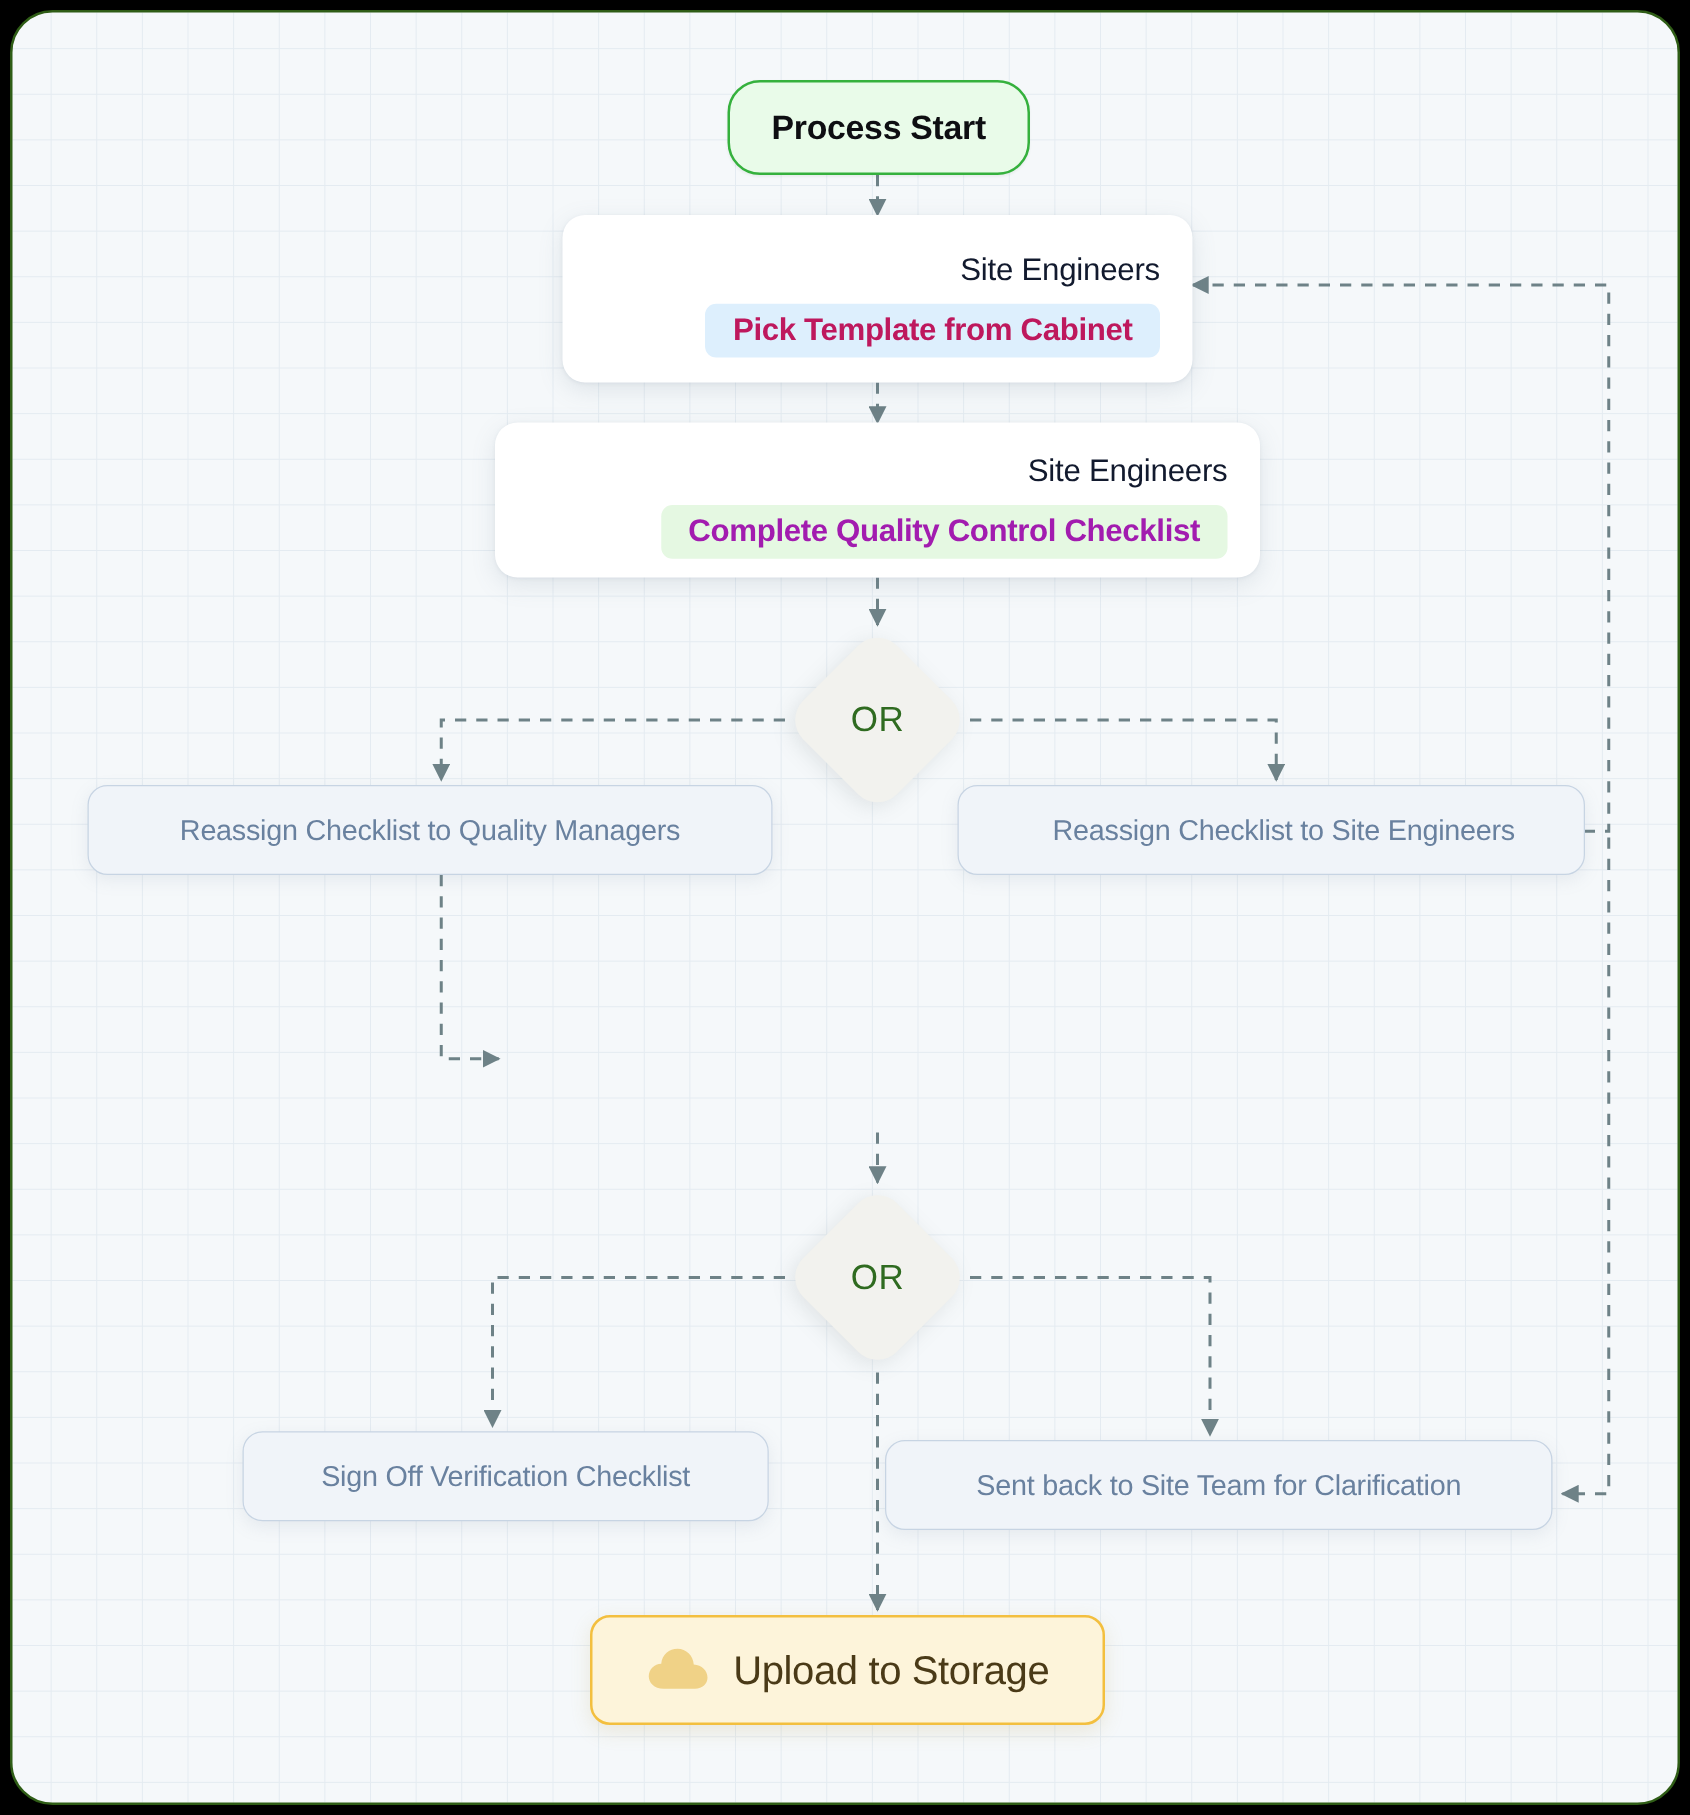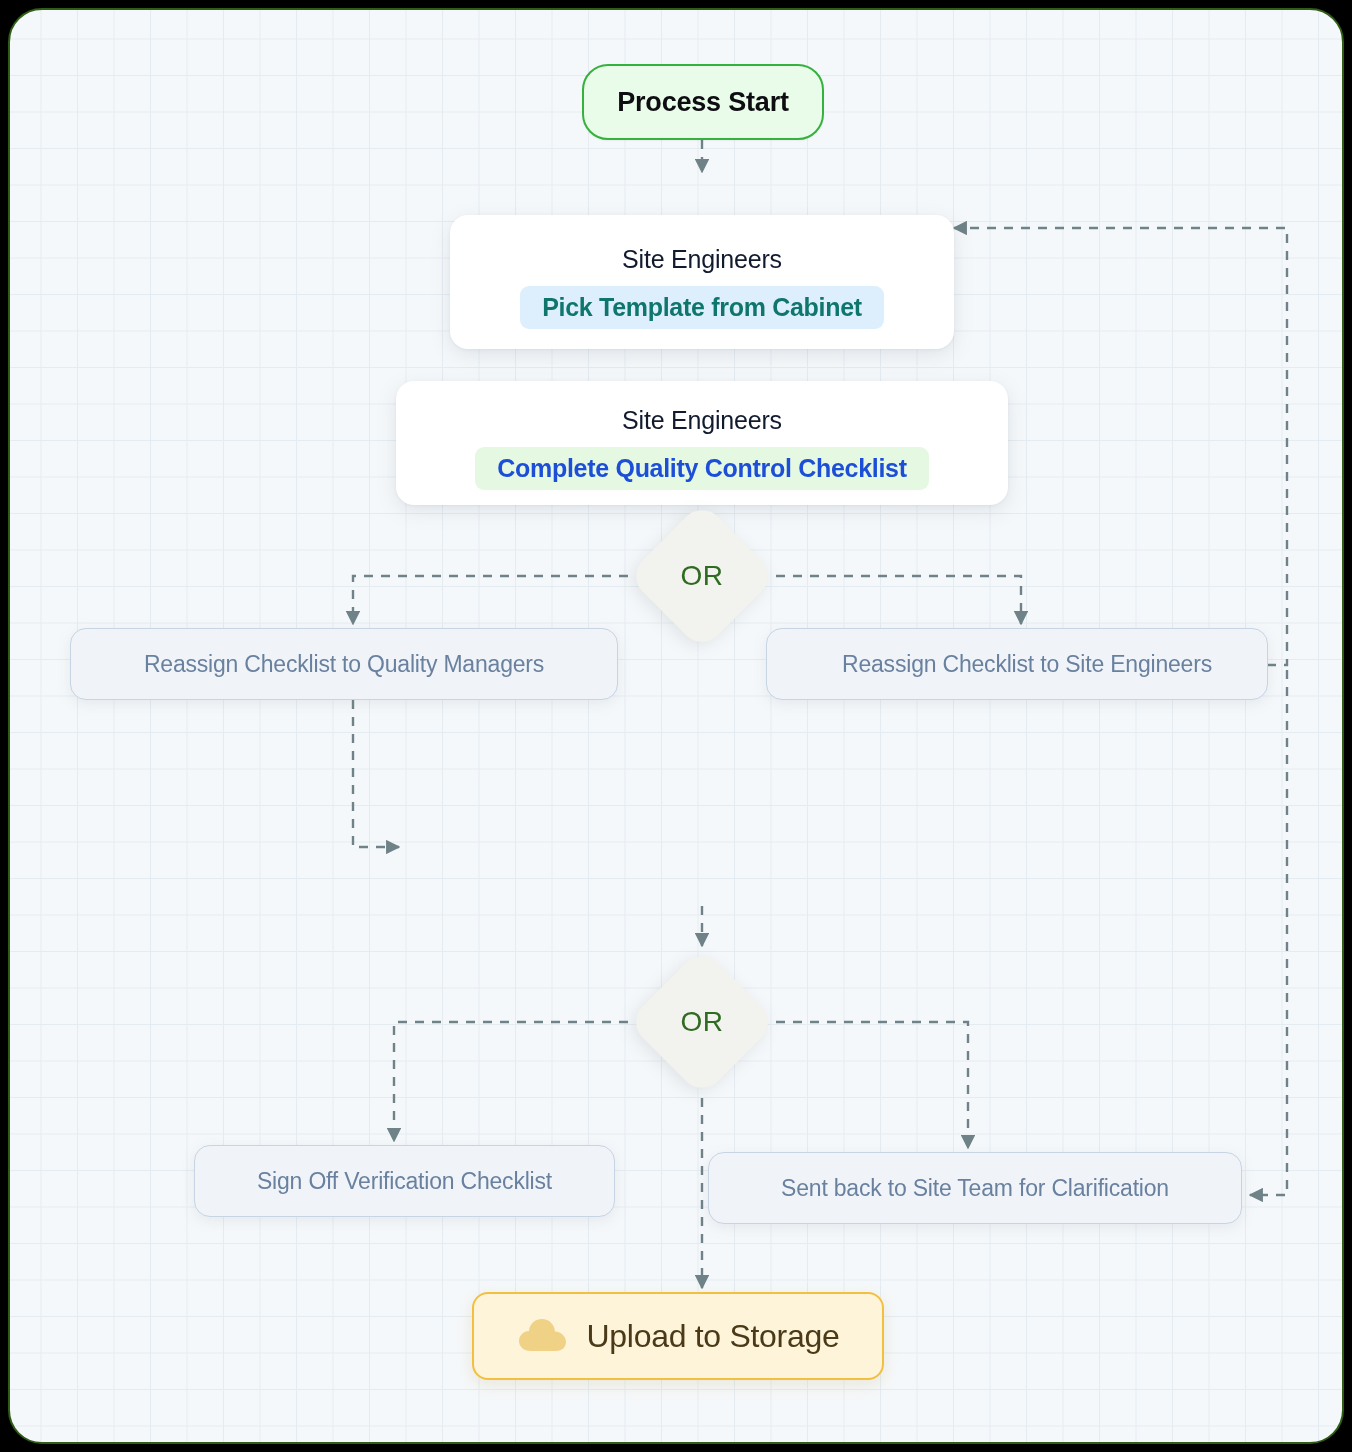--- a/index.html
+++ b/index.html
@@ -59,41 +59,40 @@
     letter-spacing: -0.2px;
   }
 
   
   .task-card {
     background: #ffffff;
     border-radius: 18px;
     box-shadow: 0 6px 20px rgba(110,130,150,0.16), 0 1px 3px rgba(110,130,150,0.10);
     display: flex;
     flex-direction: column;
-    align-items: center;
+    align-items: flex-end;
     justify-content: center;
     padding: 28px 26px 18px 26px;
-    margin-top: 43px;
   }
   .task-role {
     font-size: 25px;
     color: #121a2e;
     margin-bottom: 12px;
     letter-spacing: -0.2px;
   }
   .task-pill {
     border-radius: 9px;
     padding: 7px 22px;
     font-size: 25px;
     font-weight: bold;
     letter-spacing: -0.3px;
     white-space: nowrap;
   }
-  .pill-blue { background: #ddeffd; color: #0f766e; }
-  .pill-green { background: #e5f8e2; color: #1d4ed8; }
+  .pill-blue { background: #ddeffd; color: #be185d; }
+  .pill-green { background: #e5f8e2; color: #a21caf; }
 
   
   .step-box {
     background: #f0f4f9;
     border: 1px solid #c7d4e3;
     border-radius: 16px;
     display: flex;
     align-items: center;
     justify-content: center;
     box-shadow: 0 4px 14px rgba(120,140,165,0.13);

